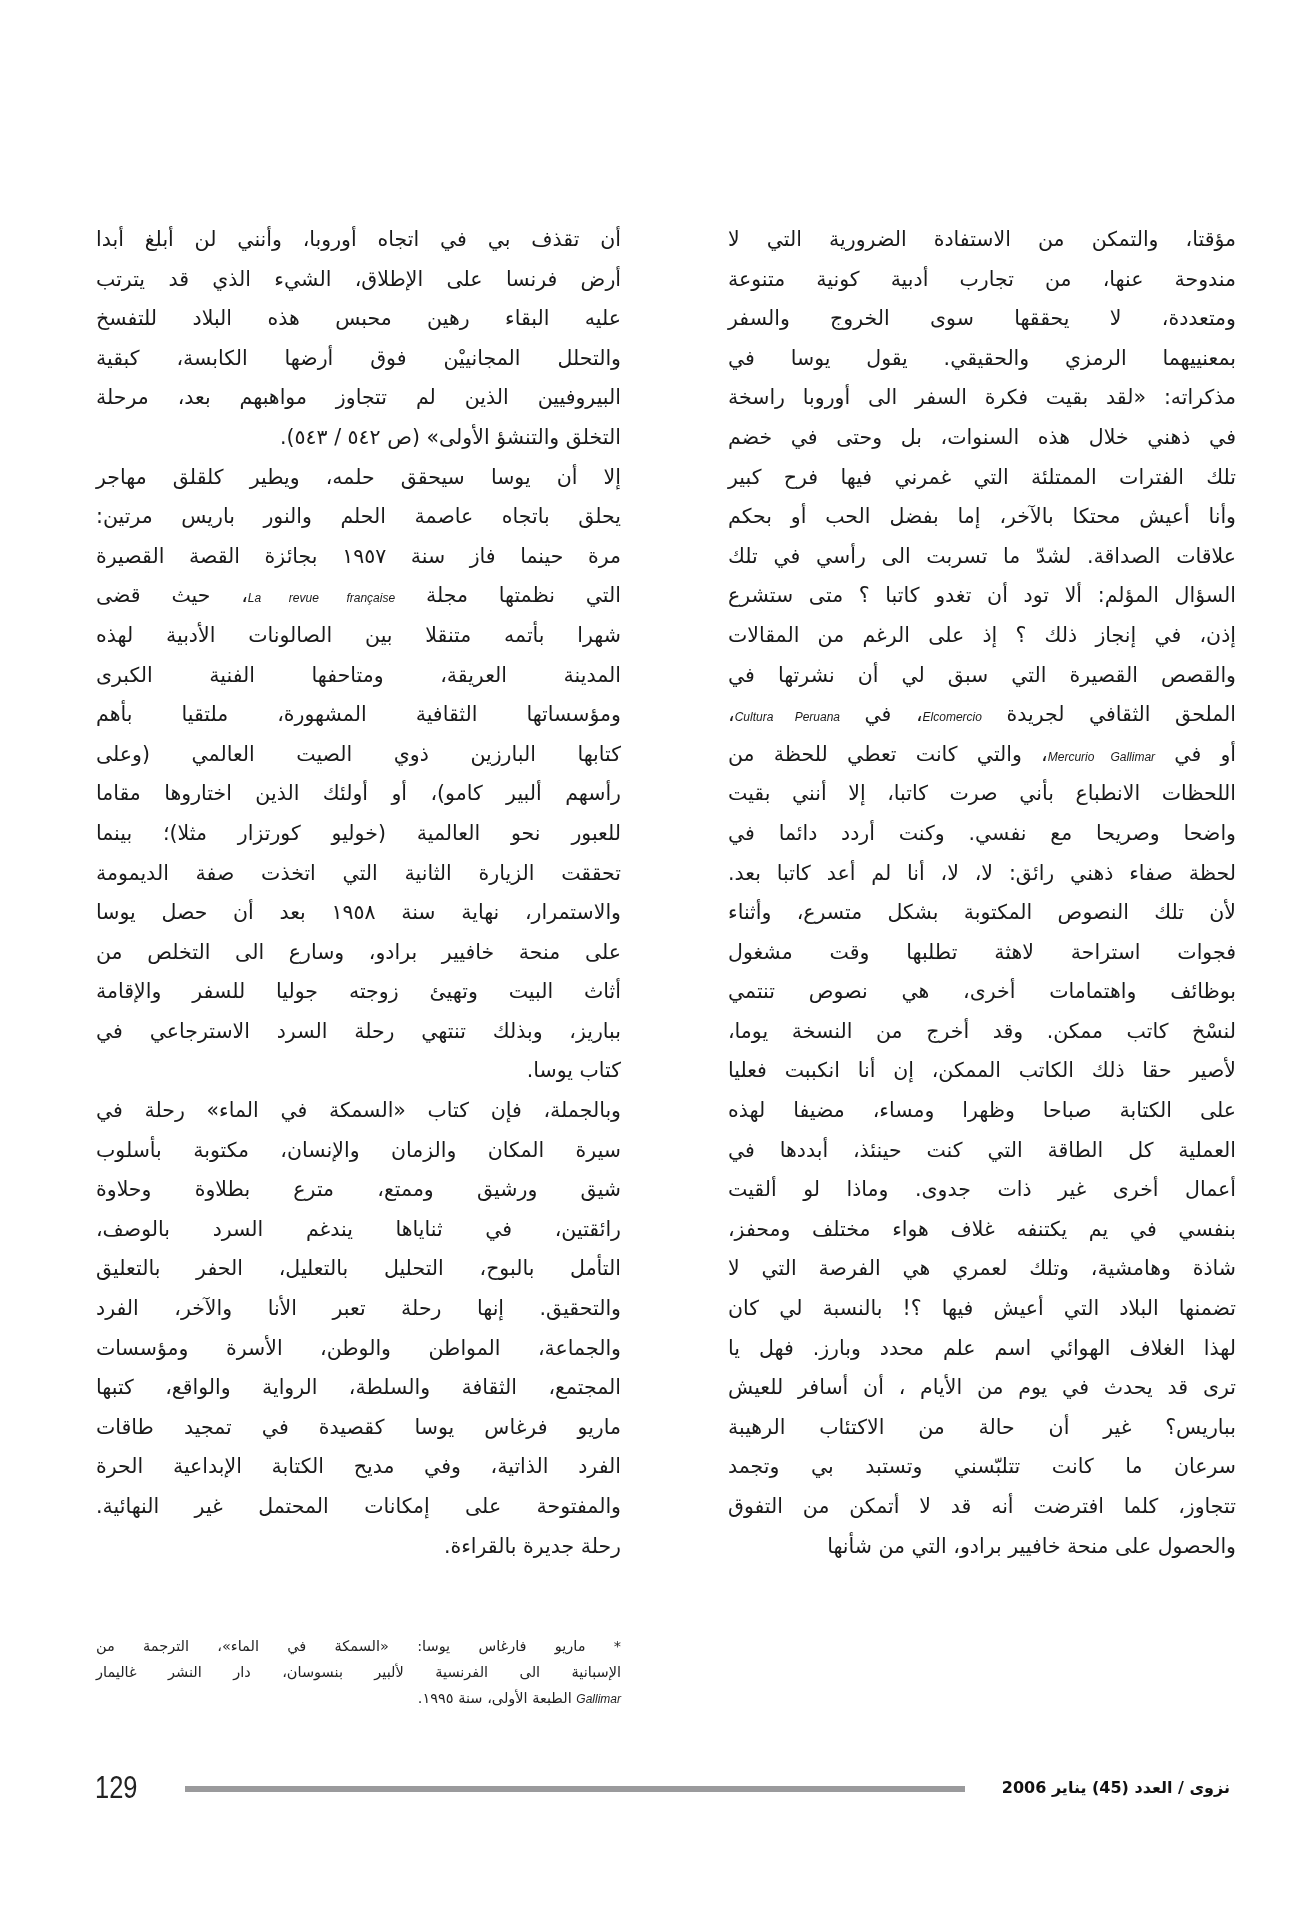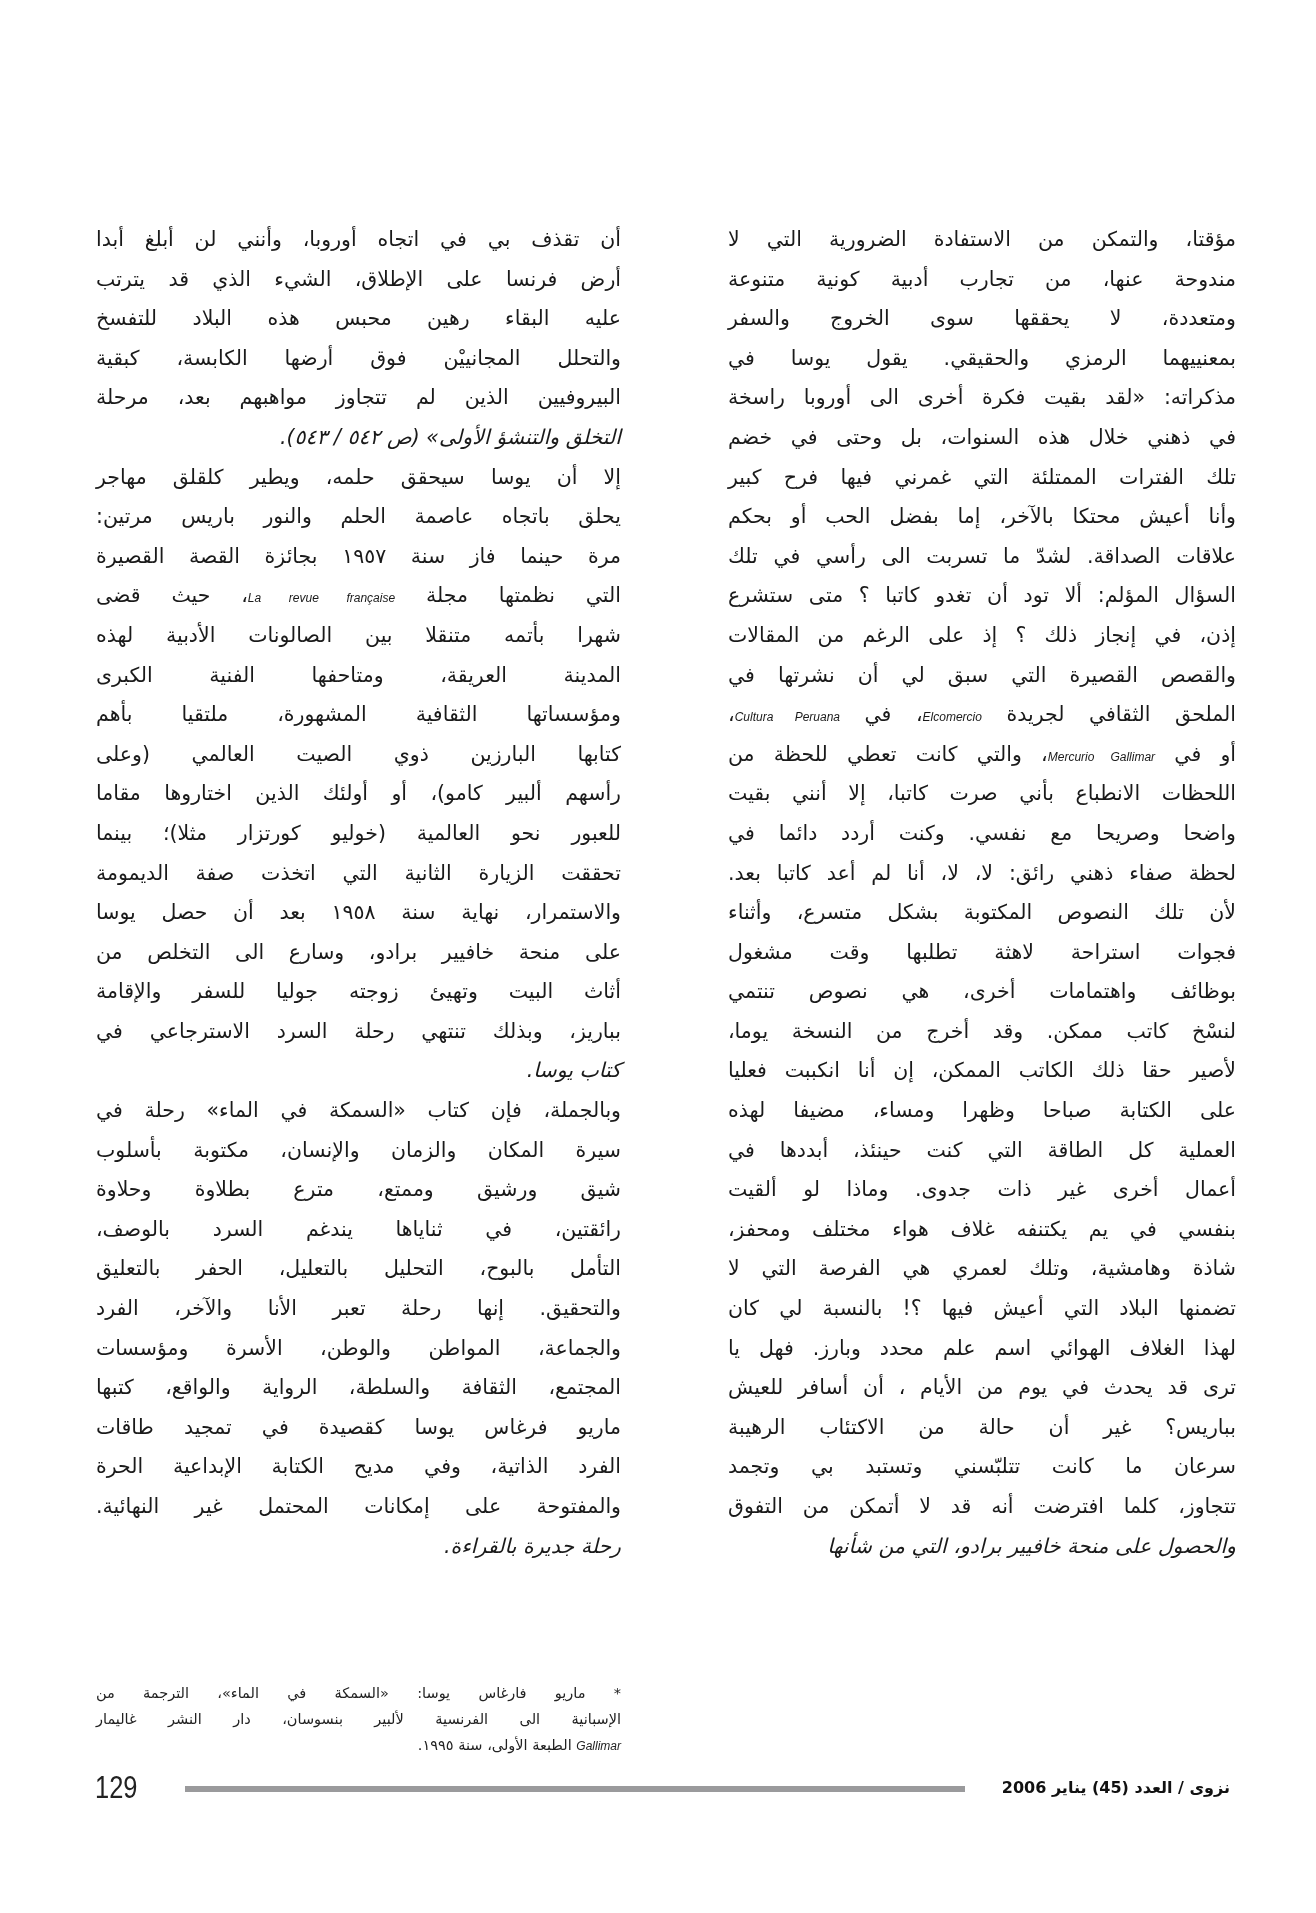--- a/index.html
+++ b/index.html
@@ -3,43 +3,43 @@
 <meta charset="utf-8">
 <style>
   html, body { margin:0; padding:0; background:#ffffff; }
   body { width:1316px; height:1913px; position:relative; overflow:hidden;
          font-family:"DejaVu Sans", "Liberation Sans", sans-serif; color:#1a1a1a; }
   .col { position:absolute; direction:rtl; text-align:justify; }
   .col-right { left:728px; width:508px; top:220px; }
   .col-left  { left:96px;  width:525px; top:220px; }
   .line { height:39.6px; line-height:39.6px; font-size:20.5px; white-space:nowrap;
           text-align-last:justify; text-align:justify; overflow:visible; }
-  .line.last { text-align-last:right;font-style:italic; }
+  .line.last { text-align-last:right; }
   .latin { font-family:"Liberation Sans", sans-serif; font-size:12px;font-style:italic; }
-  .fn { position:absolute; left:96px; width:525px; top:1680px; direction:rtl; }
+  .fn { position:absolute; left:96px; width:525px; top:1633px; direction:rtl; }
   .fn .fline { height:26px; line-height:26px; font-size:14.5px; white-space:nowrap;
                text-align:justify; text-align-last:justify; color:#222; }
   .fn .fline.last { text-align-last:right; }
   .footer { position:absolute; top:1770px; left:95px; width:1135px; height:36px;text-align:right; }
   .page-num { position:absolute; left:0; top:0; font-family:"Liberation Sans", sans-serif;
               font-size:31px; line-height:36px; color:#222; transform:scaleX(0.82); transform-origin:left center; }
   .rule { position:absolute; left:90px; top:16px; width:780px; height:6px; background:#9a9a9c; }
   .issue { position:absolute; right:0; top:4px; direction:rtl; font-weight:bold;
            font-family:"DejaVu Sans", sans-serif; font-size:16px; line-height:28px; color:#111;
            white-space:nowrap;margin-left:11px; }
 </style>
 </head>
 <body>
 
 <div class="col col-right" id="col-right">
     <div class="line">مؤقتا، والتمكن من الاستفادة الضرورية التي لا</div>
     <div class="line">مندوحة عنها، من تجارب أدبية كونية متنوعة</div>
     <div class="line">ومتعددة، لا يحققها سوى الخروج والسفر</div>
     <div class="line">بمعنييهما الرمزي والحقيقي. يقول يوسا في</div>
-    <div class="line">مذكراته: «لقد بقيت فكرة أخرى الى أوروبا راسخة</div>
+    <div class="line">مذكراته: «لقد بقيت فكرة السفر الى أوروبا راسخة</div>
     <div class="line">في ذهني خلال هذه السنوات، بل وحتى في خضم</div>
     <div class="line">تلك الفترات الممتلئة التي غمرني فيها فرح كبير</div>
     <div class="line">وأنا أعيش محتكا بالآخر، إما بفضل الحب أو بحكم</div>
     <div class="line">علاقات الصداقة. لشدّ ما تسربت الى رأسي في تلك</div>
     <div class="line">السؤال المؤلم: ألا تود أن تغدو كاتبا ؟ متى ستشرع</div>
     <div class="line">إذن، في إنجاز ذلك ؟ إذ على الرغم من المقالات</div>
     <div class="line">والقصص القصيرة التي سبق لي أن نشرتها في</div>
     <div class="line"><span>الملحق الثقافي لجريدة </span><span class="latin" dir="ltr">Elcomercio</span><span>، في </span><span class="latin" dir="ltr">Cultura Peruana</span><span>،</span></div>
     <div class="line"><span>أو في </span><span class="latin" dir="ltr">Mercurio Gallimar</span><span>، والتي كانت تعطي للحظة من</span></div>
     <div class="line">اللحظات الانطباع بأني صرت كاتبا، إلا أنني بقيت</div>

